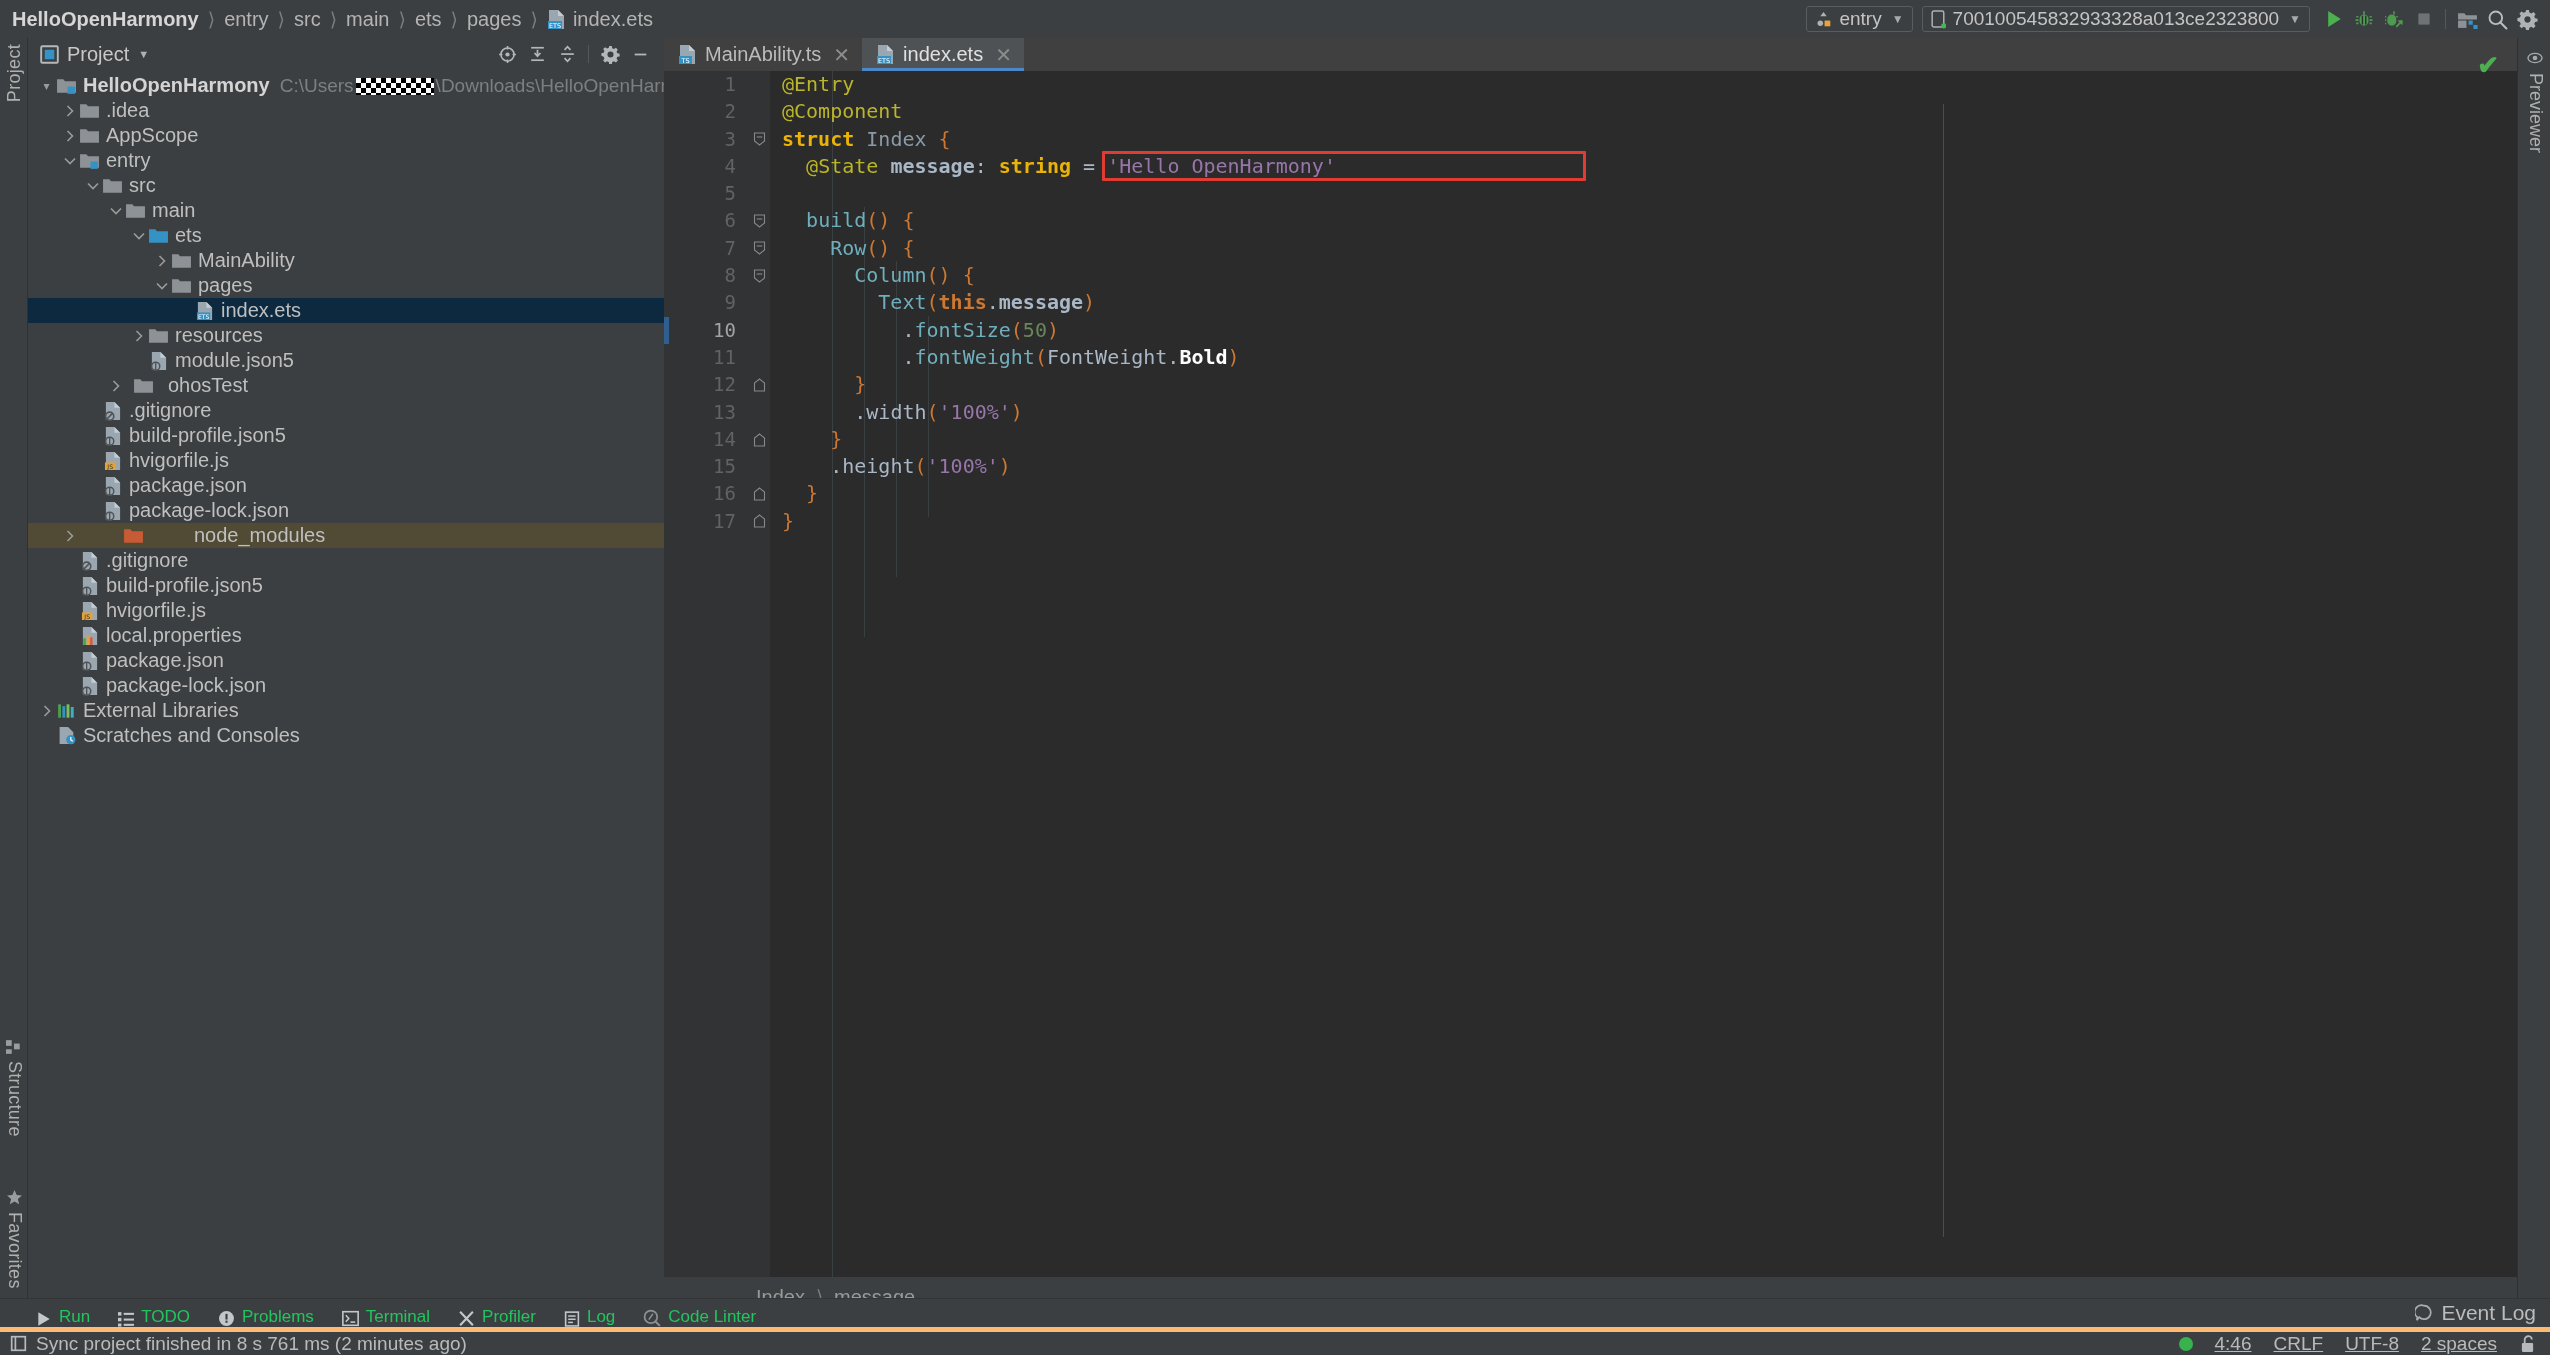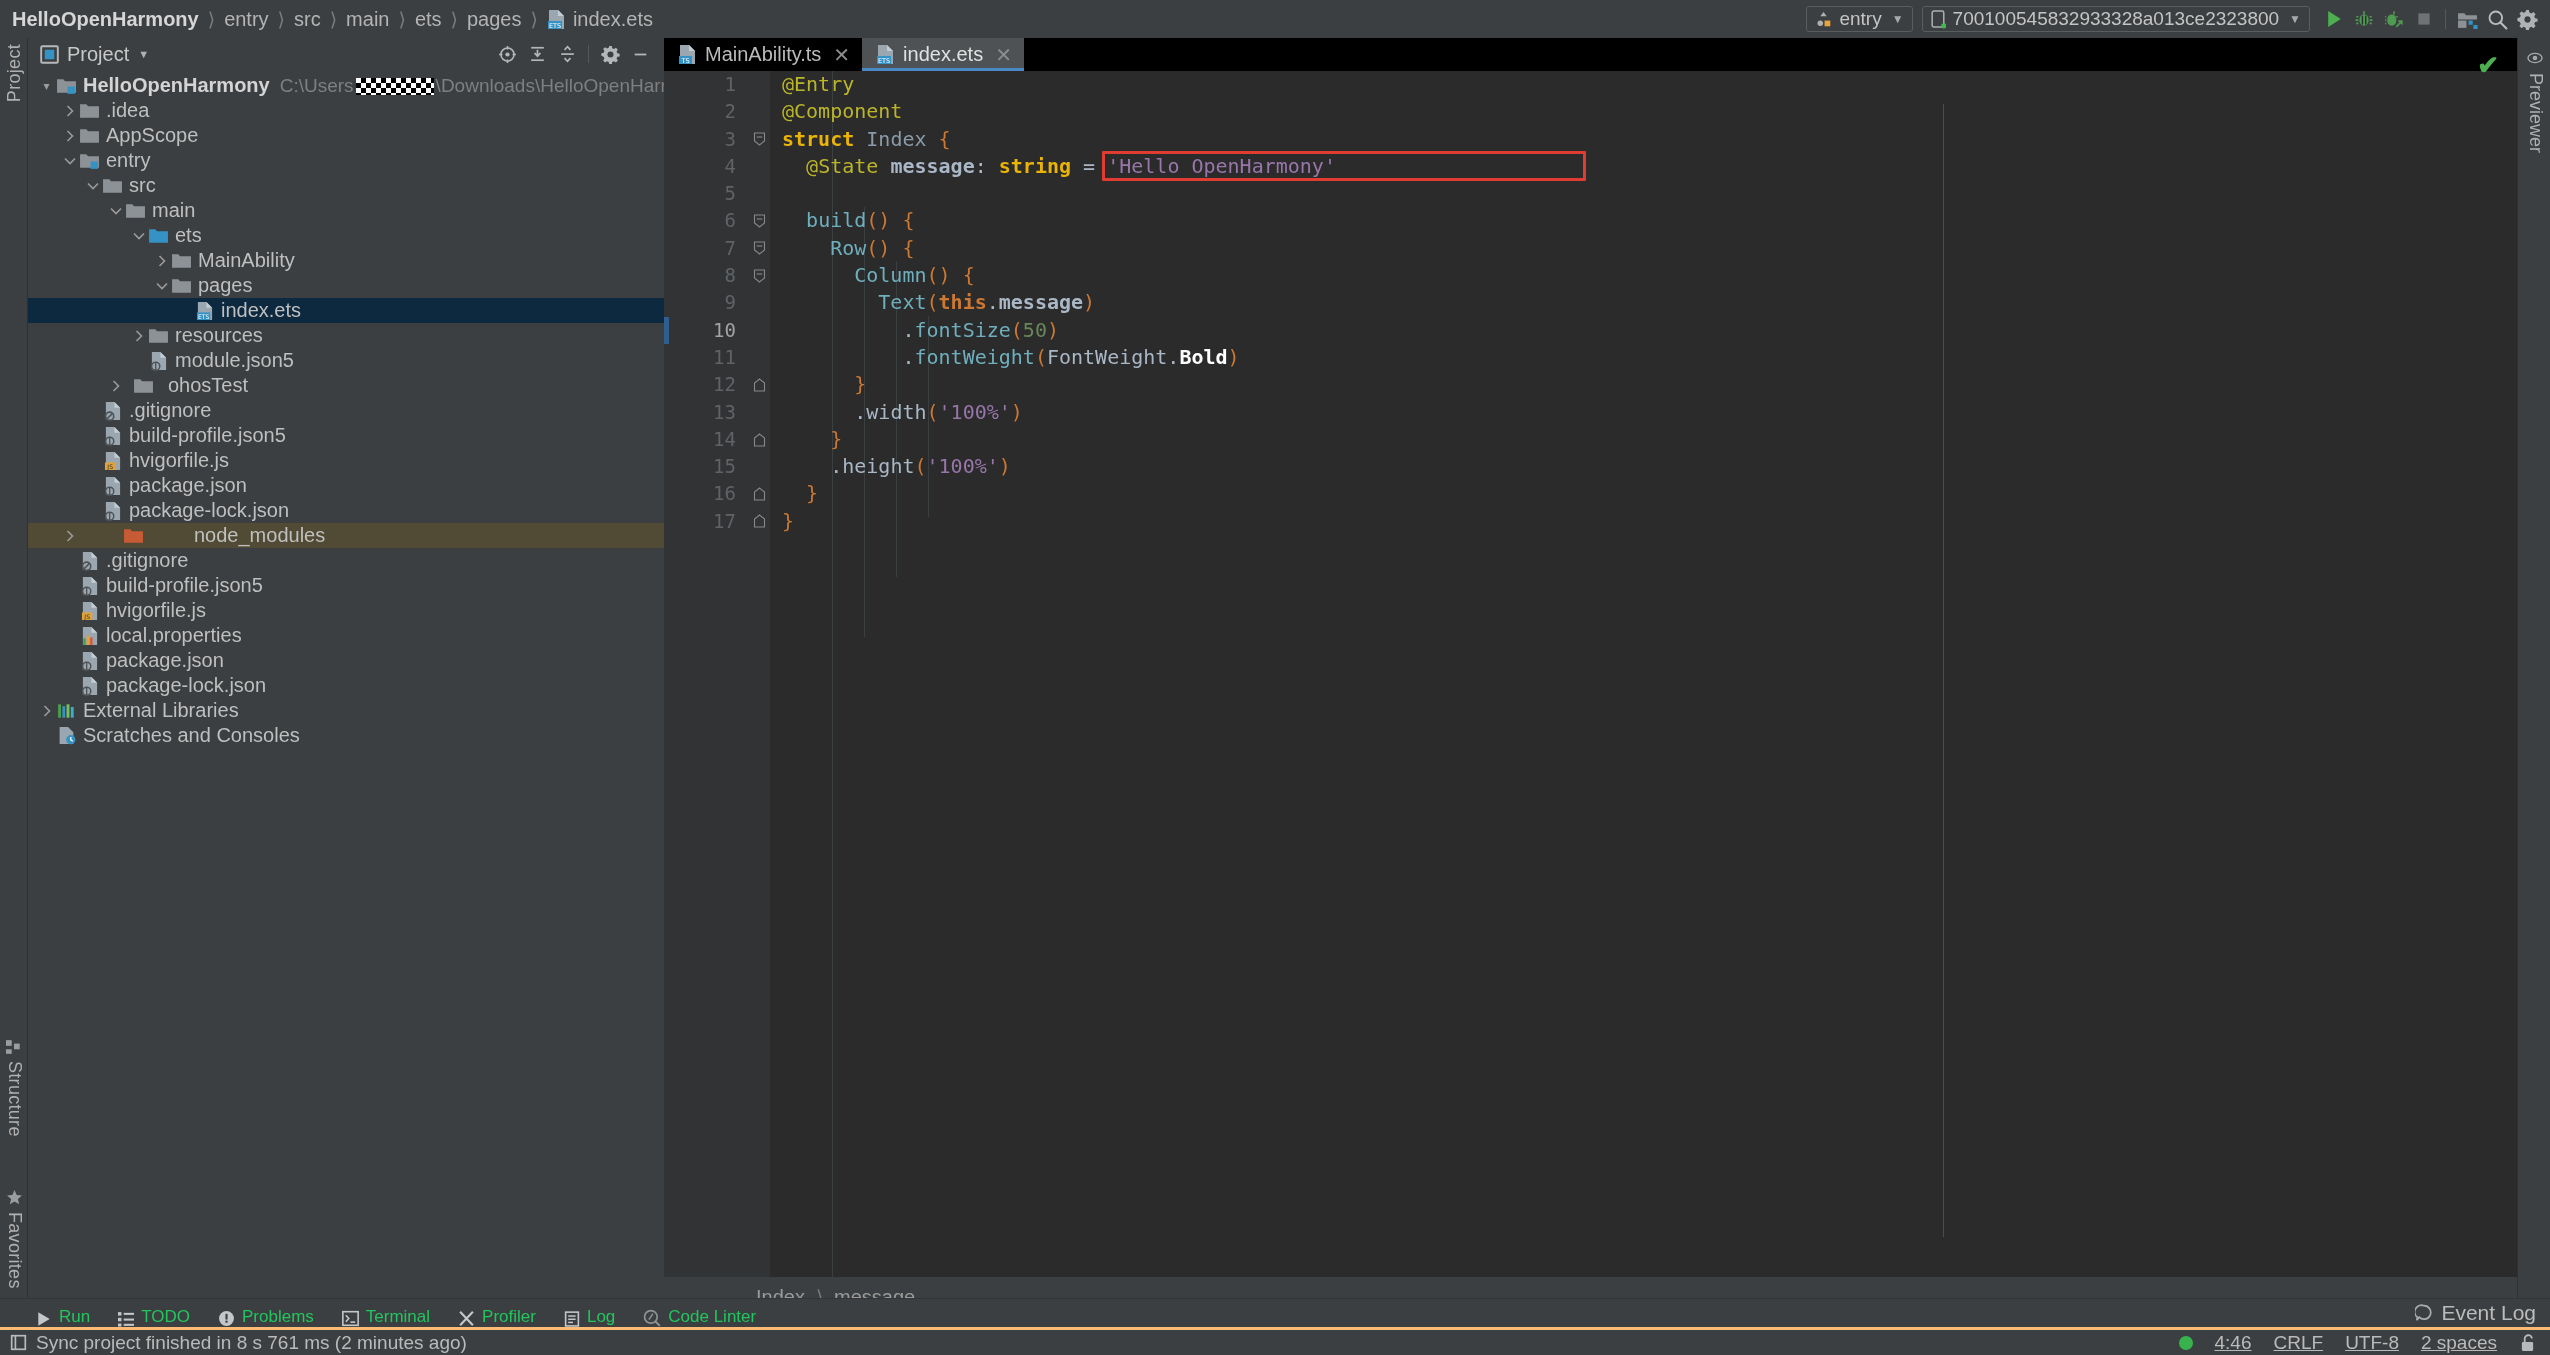--- a/index.html
+++ b/index.html
@@ -99,21 +99,21 @@
     background-size: 10px 10px;
     background-position: 0 0, 5px 5px;
     margin: 0 2px;
   }
 
   
   .editorwrap {
     position: absolute; left: 664px; top: 38px; right: 33px; height: 1279px;
     background: #2b2b2b;
   }
-  .tabstrip { height: 33px; background: #000000; display: flex; align-items: stretch; }
+  .tabstrip { height: 33px; background: #404040; display: flex; align-items: stretch; }
   .etab {
     display: flex; align-items: center; gap: 8px; padding: 0 12px 0 14px;
     font-size: 20px; color: #bbbbbb; position: relative;
   }
   .etab.active { background: #4e5254; color: #e0e0e0; }
   .etab.active::after {
     content: ''; position: absolute; left: 0; right: 0; bottom: 0; height: 3px; background: #4a88c7;
   }
   .etab .x { color: #8c8c8c; font-size: 20px; margin-left: 4px; }
 
@@ -204,21 +204,21 @@
     display: flex; align-items: flex-end; gap: 7px; padding: 0 14px;
     font-size: 17px; color: #22c55e; height: 100%;
   }
   .twb-item:first-child { margin-left: 22px; }
   .twb-right { margin-left: auto; display: flex; align-items: center; padding-right: 14px; gap: 8px;}
 
   .statusbar {
     position: absolute; left: 0; bottom: 0; width: 2550px; height: 28px;
     background: #3c3f41; display: flex; align-items: center;
     font-size: 19px; color: #bababa;
-    border-top: 3px solid #fdba74;
+    border-top: 5px solid #fdba74;
   }
   .sb-left { display: flex; align-items: center; gap: 9px; padding-left: 10px;}
   .sb-right { margin-left: auto; display: flex; align-items: center; gap: 22px; padding-right: 14px; text-decoration: underline;}
   .greendot { width: 14px; height: 14px; border-radius: 50%; background: #37b24d; }
 
   svg { display: block; }
 </style>
 </head>
 <body>
 

